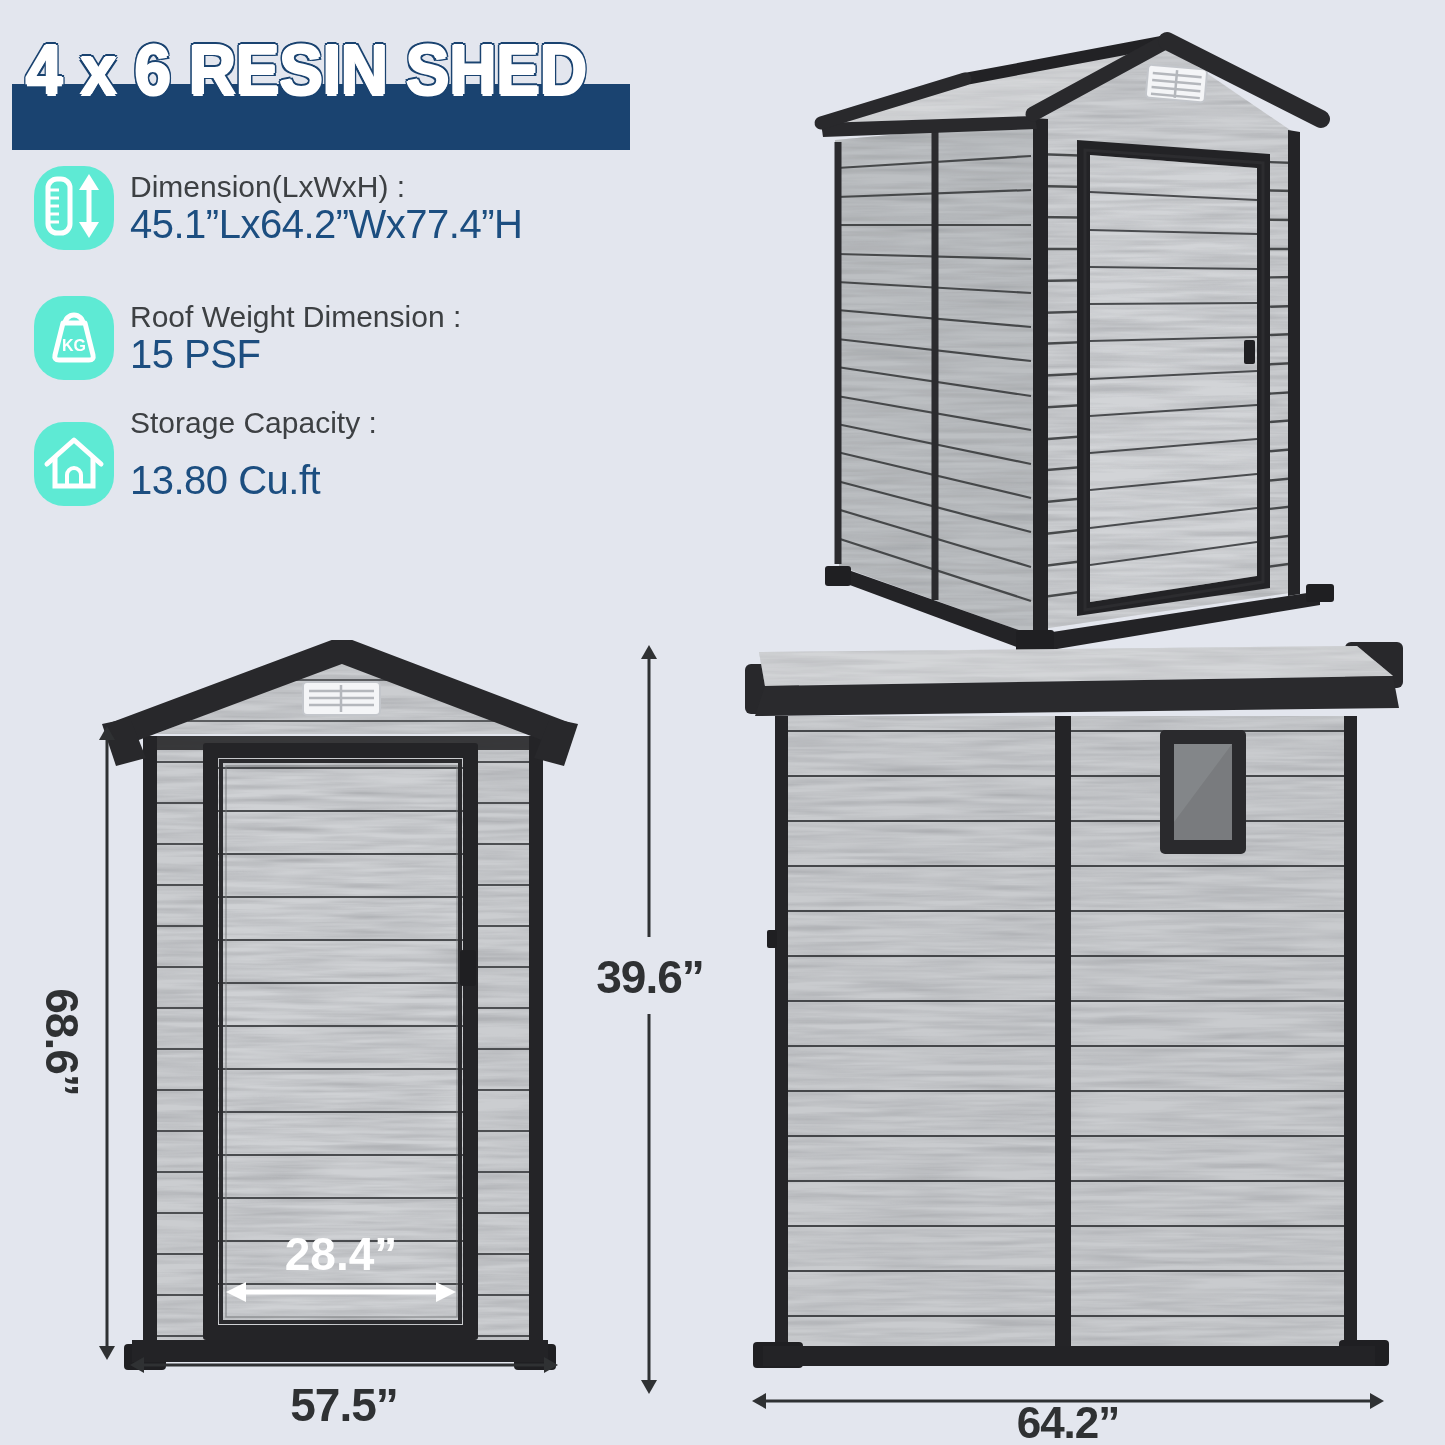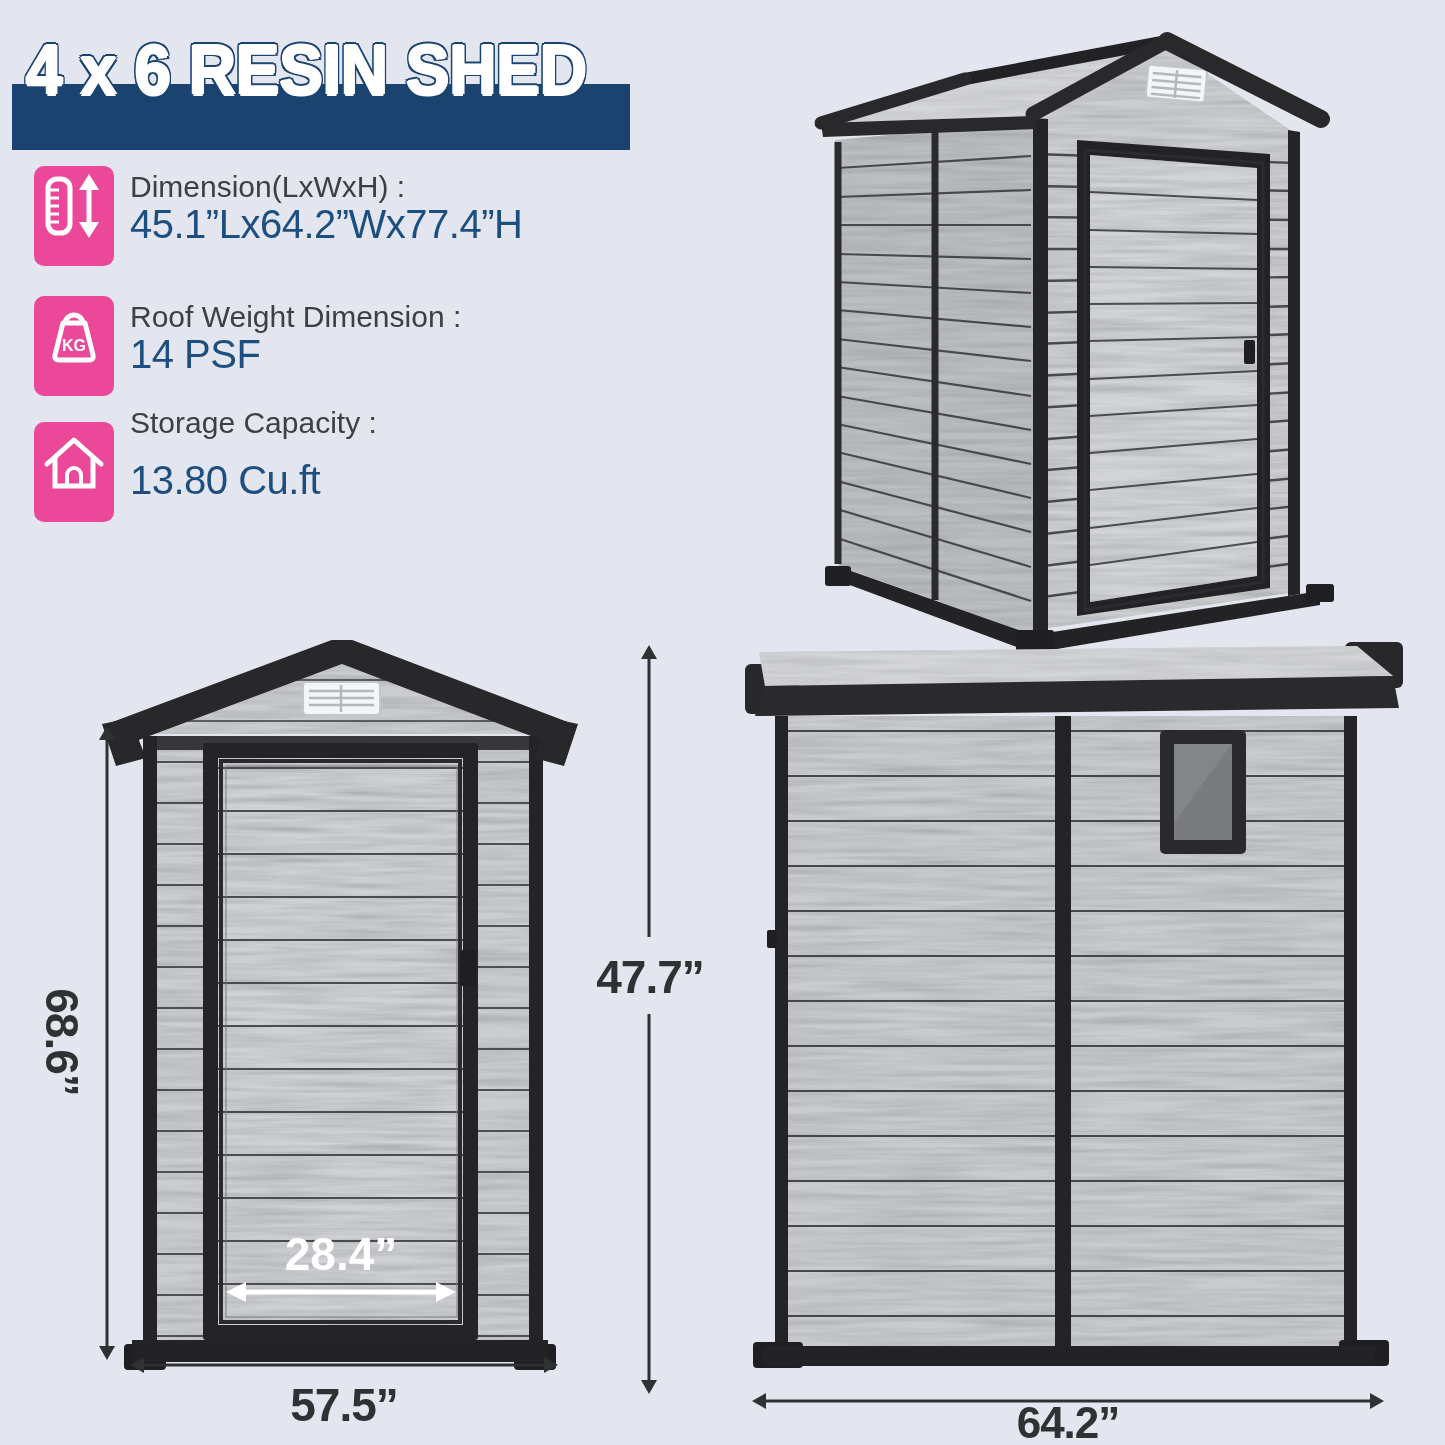--- a/index.html
+++ b/index.html
@@ -7,21 +7,21 @@
        font-family:"Liberation Sans",sans-serif;}
   .abs{position:absolute;}
   
   .banner{left:12px;top:84px;width:618px;height:66px;background:#1a4370;}
   .title{left:26px;top:30px;width:640px;font-size:70px;font-weight:700;color:#ffffff;
          letter-spacing:0px;transform:scaleX(.93);transform-origin:left top;white-space:nowrap;
          text-shadow:1.5px 0 #fff,-1.5px 0 #fff,0 1.5px #fff,0 -1.5px #fff,
            3px 0 #1a4370,-3px 0 #1a4370,0 3px #1a4370,0 -3px #1a4370,
            2.5px 2.5px #1a4370,-2.5px 2.5px #1a4370,2.5px -2.5px #1a4370,-2.5px -2.5px #1a4370;}
   
-  .spec-icon{left:34px;width:80px;height:100px;background:#ec4899;border-radius:10px;}
+  .spec-icon{left:34px;width:80px;height:84px;background:#5eead4;border-radius:30px;}
   .spec-icon svg{position:absolute;left:0;top:0;}
   .spec-label{left:130px;font-size:30px;color:#3d4043;white-space:nowrap;}
   .spec-value{left:130px;font-size:40px;font-weight:400;color:#1c4e80;letter-spacing:-.5px;white-space:nowrap;}
   
   .dim{font-size:46px;font-weight:700;color:#2f3133;letter-spacing:-1px;text-align:center;white-space:nowrap;}
   .dim-rot{transform:rotate(90deg);transform-origin:center center;}
   svg text{font-family:"Liberation Sans",sans-serif;}
 </style>
 </head>
 <body>
@@ -67,21 +67,21 @@
 <div class="abs spec-value" style="top:202px">45.1”Lx64.2”Wx77.4”H</div>
 
 <div class="abs spec-icon" style="top:296px">
   <svg viewBox="0 0 80 80" width="80" height="80">
     <path d="M31,28 A9,9 0 0 1 49,28" fill="none" stroke="#fff" stroke-width="5"></path>
     <path d="M29,27 h22 l8,32 q1.2,5 -4,5 h-30 q-5.2,0 -4,-5 z" fill="none" stroke="#fff" stroke-width="5" stroke-linejoin="round"></path>
     <text x="40" y="55" font-size="16" font-weight="bold" fill="#fff" text-anchor="middle">KG</text>
   </svg>
 </div>
 <div class="abs spec-label" style="top:300px">Roof Weight Dimension :</div>
-<div class="abs spec-value" style="top:332px">14 PSF</div>
+<div class="abs spec-value" style="top:332px">15 PSF</div>
 
 <div class="abs spec-icon" style="top:422px">
   <svg viewBox="0 0 80 80" width="80" height="80">
     <path d="M13,42 L40,18 L67,42" fill="none" stroke="#fff" stroke-width="5" stroke-linecap="round" stroke-linejoin="round"></path>
     <path d="M21,36 L21,64 L59,64 L59,36" fill="none" stroke="#fff" stroke-width="5" stroke-linecap="round"></path>
     <path d="M33,64 v-11 a7,7 0 0 1 14,0 v11" fill="none" stroke="#fff" stroke-width="4"></path>
   </svg>
 </div>
 <div class="abs spec-label" style="top:406px">Storage Capacity :</div>
 <div class="abs spec-value" style="top:458px">13.80 Cu.ft</div>
@@ -301,21 +301,21 @@
   <polygon points="11,638 3,624 19,624" fill="#2f3133"></polygon>
 </svg>
 <div class="abs dim dim-rot" style="left:-23px;top:1018px;width:170px;height:48px;line-height:48px">68.6”</div>
 
 <svg class="abs" style="left:636px;top:642px" width="26" height="755">
   <line x1="13" y1="15" x2="13" y2="295" stroke="#2f3133" stroke-width="3"></line>
   <line x1="13" y1="372" x2="13" y2="740" stroke="#2f3133" stroke-width="3"></line>
   <polygon points="13,3 5,17 21,17" fill="#2f3133"></polygon>
   <polygon points="13,752 5,738 21,738" fill="#2f3133"></polygon>
 </svg>
-<div class="abs dim" style="left:575px;top:950px;width:150px">47.7”</div>
+<div class="abs dim" style="left:575px;top:950px;width:150px">39.6”</div>
 
 <svg class="abs" style="left:126px;top:1352px" width="436" height="26">
   <line x1="16" y1="13" x2="420" y2="13" stroke="#2f3133" stroke-width="3"></line>
   <polygon points="4,13 18,5 18,21" fill="#2f3133"></polygon>
   <polygon points="432,13 418,5 418,21" fill="#2f3133"></polygon>
 </svg>
 <div class="abs dim" style="left:244px;top:1378px;width:200px">57.5”</div>
 
 <svg class="abs" style="left:748px;top:1388px" width="640" height="26">
   <line x1="16" y1="13" x2="624" y2="13" stroke="#2f3133" stroke-width="3"></line>

